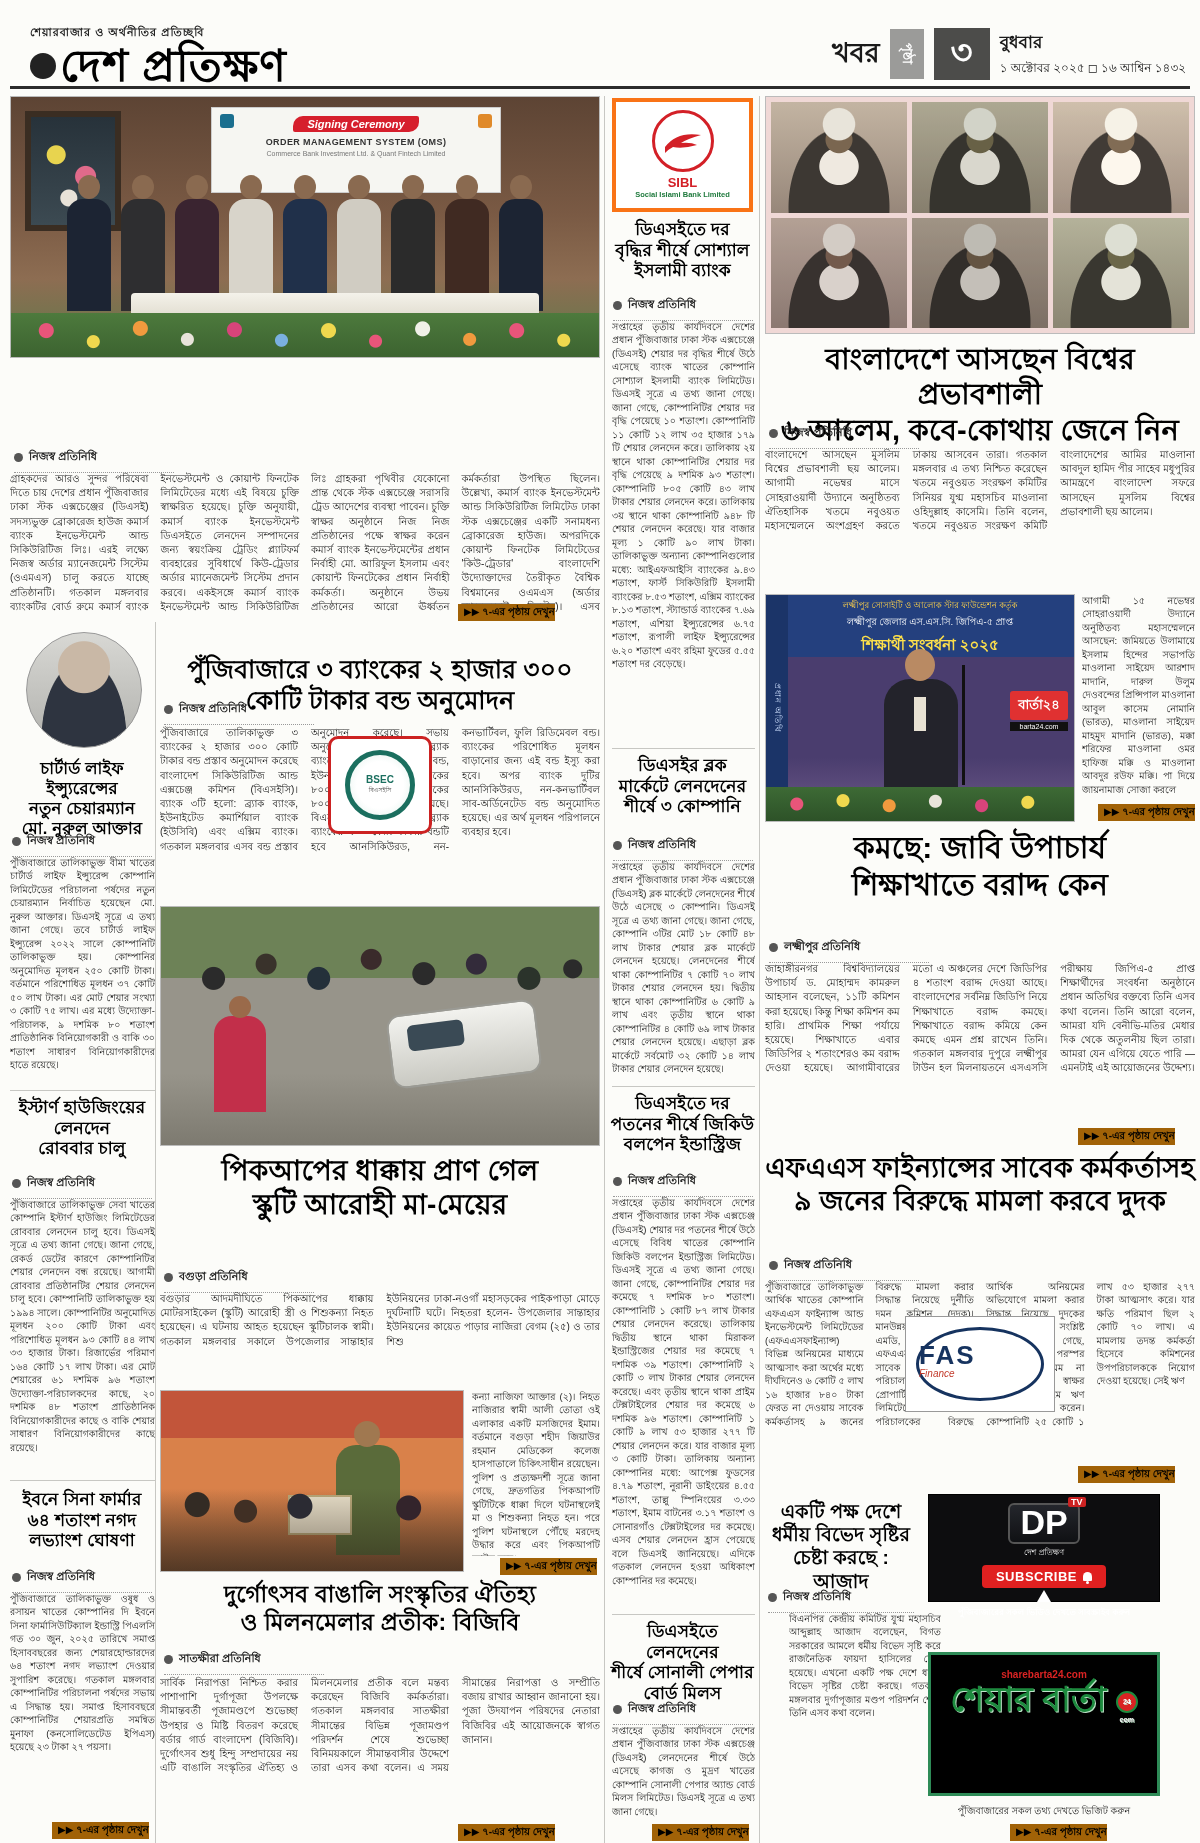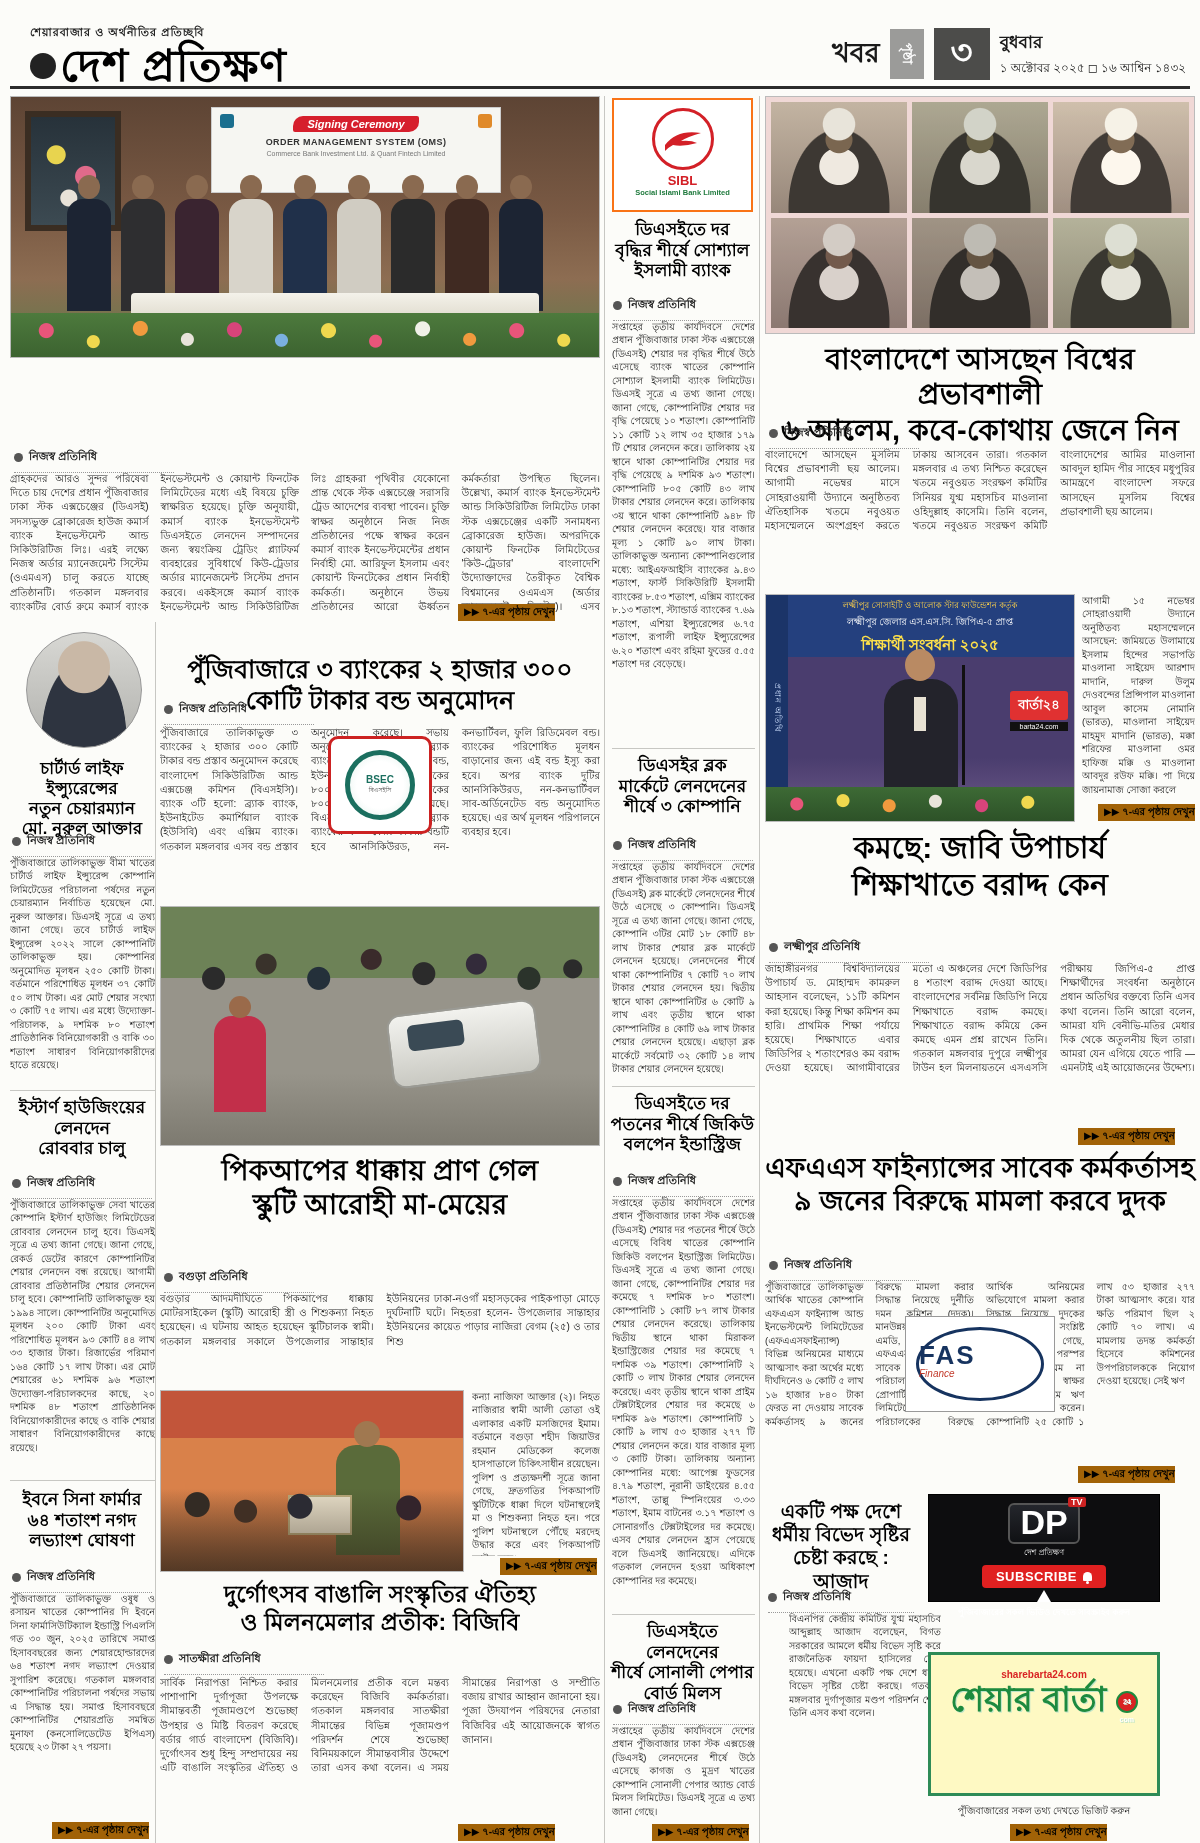--- a/index.html
+++ b/index.html
@@ -114,21 +114,21 @@
   .bgb-crowd { position:absolute; left:0; bottom:0; right:0; height:46%;
       background:radial-gradient(circle at 12% 20%,#332b24 0 12px,transparent 13px),radial-gradient(circle at 28% 28%,#402f24 0 11px,transparent 12px),
       radial-gradient(circle at 46% 22%,#2b2b33 0 12px,transparent 13px),radial-gradient(circle at 82% 24%,#33242b 0 12px,transparent 13px),
       linear-gradient(transparent,rgba(40,30,20,.55)); }
   
   .portrait { border-radius:50%; border:1px solid #999;
       background:radial-gradient(circle at 50% 30%,#c9b8a6 0 26%,transparent 27%),
                  radial-gradient(ellipse at 50% 92%,#2e3440 0 52%,transparent 53%),
                  linear-gradient(#d8d8d4,#b0b0ac); }
   
-  .sibl-box { background:#fff; border:2px solid #f97316; text-align:center; padding-top:8px; }
+  .sibl-box { background:#fff; border:4px solid #f97316; text-align:center; padding-top:8px; }
   .sibl-circle { width:62px; height:62px; margin:0 auto; border:3px solid #d32027; border-radius:50%; display:flex; align-items:center; justify-content:center; }
   .sibl-name { color:#d32027; font-weight:900; font-size:13px; margin-top:3px; }
   .sibl-sub { color:#1f7a3d; font-size:7.5px; font-weight:bold; }
   .bsec-box { background:#fff; border:3px solid #cc2222; border-radius:10px; display:flex; align-items:center; justify-content:center; }
   .bsec-ring { width:70px; height:70px; border:5px solid #1b6f5f; border-radius:50%; display:flex; align-items:center; justify-content:center; flex-direction:column; background:radial-gradient(circle,#fff 0 55%,#dff0ea 100%); }
   .bsec-ring .t1 { font-size:10px; font-weight:900; color:#1b6f5f; }
   .bsec-ring .t2 { font-size:6px; color:#555; }
   .fas-box { background:#fff; border:1px solid #999; display:flex; align-items:center; justify-content:center; }
   .fas-oval { width:128px; height:74px; border:3px solid #16335f; border-radius:50%; text-align:left; padding-top:12px; }
   .fas-oval .f1 { font-size:26px; font-weight:900; color:#16335f; letter-spacing:2px; line-height:1; }
@@ -139,21 +139,21 @@
              border:2px solid #555; padding:2px 10px 4px; border-radius:6px; background:linear-gradient(#24262c,#101114); }
   .dp-tv { position:absolute; right:-8px; top:-8px; background:#c22; color:#fff; font-size:9px; font-weight:900; padding:1px 3px; border-radius:2px; }
   .dp-sub { font-size:8px; color:#eee; margin-top:2px; }
   .subscribe { display:inline-flex; align-items:center; gap:6px; background:#e02020; color:#fff; font-size:13px; font-weight:900;
                padding:4px 14px; border-radius:4px; margin-top:6px; border:none; letter-spacing:.5px; cursor:pointer; }
   .bell { width:9px; height:9px; background:#fff; border-radius:50% 50% 10% 10%; position:relative; }
   .bell::after { content:""; position:absolute; left:3px; bottom:-3px; width:3px; height:3px; background:#fff; border-radius:50%; }
   .hand { width:0; height:0; border-left:7px solid transparent; border-right:7px solid transparent; border-bottom:12px solid #fff; margin:2px auto 0; }
   .dp-caption { font-size:8.5px; color:#fff; margin-top:4px; font-weight:bold; }
   
-  .sharebarta { background:#fef9c3; border:3px solid #2e8b57; text-align:center; padding-top:14px; }
+  .sharebarta { background:#000000; border:3px solid #2e8b57; text-align:center; padding-top:14px; }
   .sb-url { color:#d92323; font-size:10px; font-weight:900; }
   .sb-name { color:#1d8a3e; font-size:34px; font-weight:900; line-height:1.15; text-shadow:1px 1px 0 #bde3c8; }
   .sb-badge { display:inline-block; background:#d92323; color:#fff; border:2px solid #1d8a3e; border-radius:50%; font-size:7px; font-weight:bold; width:22px; height:22px; line-height:18px; vertical-align:middle; }
 </style>
 </head>
 <body>
 
 <div class="page">
 
   <div class="abs" style="left:30px; top:24px;">

